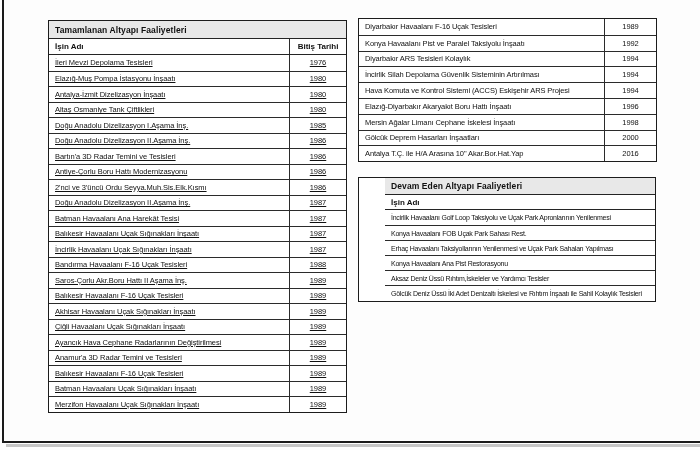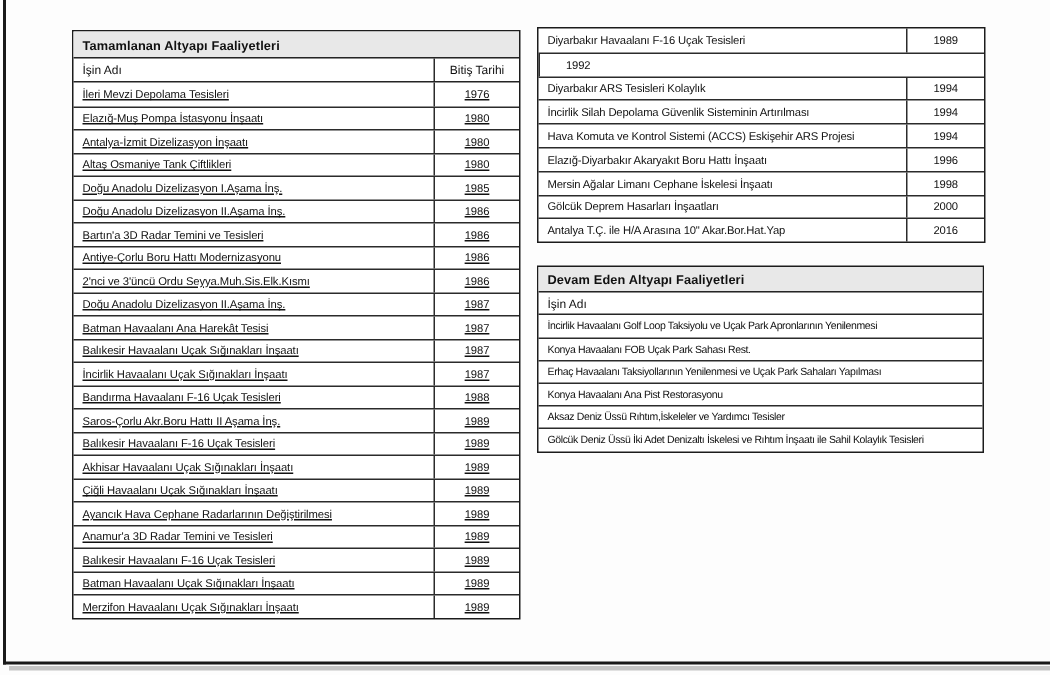--- a/index.html
+++ b/index.html
@@ -16,31 +16,31 @@
   .frame-bottom{position:absolute;left:2px;top:441px;right:0;height:2px;background:#1a1a1a;}
   .frame-bottom-shadow{position:absolute;left:6px;top:444px;right:0;height:3px;background:#c6c6c6;}
 
   .tbl{
     position:absolute;background:#fff;
     border:1.5px solid #1c1c1c;
     display:flex;flex-direction:column;
   }
   .tbl-left{left:48px;top:20px;width:299px;}
   .tbl-r1{left:358px;top:18px;width:299px;}
-  .tbl-r2{left:358px;top:177px;width:298px;}
+  .tbl-r2{left:358px;top:177px;width:298px;padding-left:26px;}
 
   .row{display:flex;align-items:stretch;flex:none;}
   .row.title{
     height:18px;background:#e8e8e8;border-bottom:1px solid #242424;
     font-weight:bold;font-size:8.5px;letter-spacing:.1px;
     display:flex;align-items:center;padding-left:6px;
   }
   .row.header{
     height:16px;border-bottom:1px solid #242424;
-    font-weight:normal;font-size:8px;
+    font-weight:bold;font-size:8px;
   }
   .rows{display:contents;}
   .rows .row{border-top:1px solid #2b2b2b;gap:16px;}
   .rows .row:first-child{border-top:none;}
 
   .cell{display:flex;align-items:center;overflow:hidden;white-space:nowrap;}
   .cell.name{flex:1 1 auto;padding-left:6px;padding-right:3px;}
   .cell.year{
     flex:0 0 57px;border-left:1px solid #2b2b2b;
     justify-content:center;text-align:center;padding-left:0;
@@ -137,20 +137,21 @@
           <div class="cell name">Merzifon Havaalanı Uçak Sığınakları İnşaatı</div>
           <div class="cell year">1989</div>
         </div></div>
   </section>
 
   <section class="tbl tbl-r1">
     <div class="rows"><div class="row">
           <div class="cell name">Diyarbakır Havaalanı F-16 Uçak Tesisleri</div>
           <div class="cell year">1989</div>
         </div><div class="row">
+          <div class="cell name">Konya Havaalanı Pist ve Paralel Taksiyolu İnşaatı</div>
           <div class="cell year">1992</div>
         </div><div class="row">
           <div class="cell name">Diyarbakır ARS Tesisleri Kolaylık</div>
           <div class="cell year">1994</div>
         </div><div class="row">
           <div class="cell name">İncirlik Silah Depolama Güvenlik Sisteminin Artırılması</div>
           <div class="cell year">1994</div>
         </div><div class="row">
           <div class="cell name">Hava Komuta ve Kontrol Sistemi (ACCS) Eskişehir ARS Projesi</div>
           <div class="cell year">1994</div>

